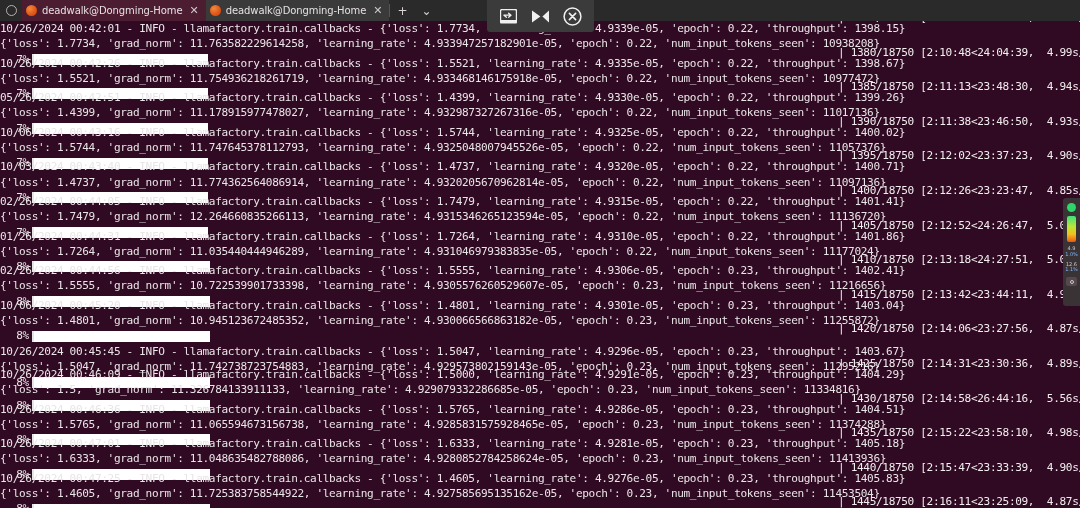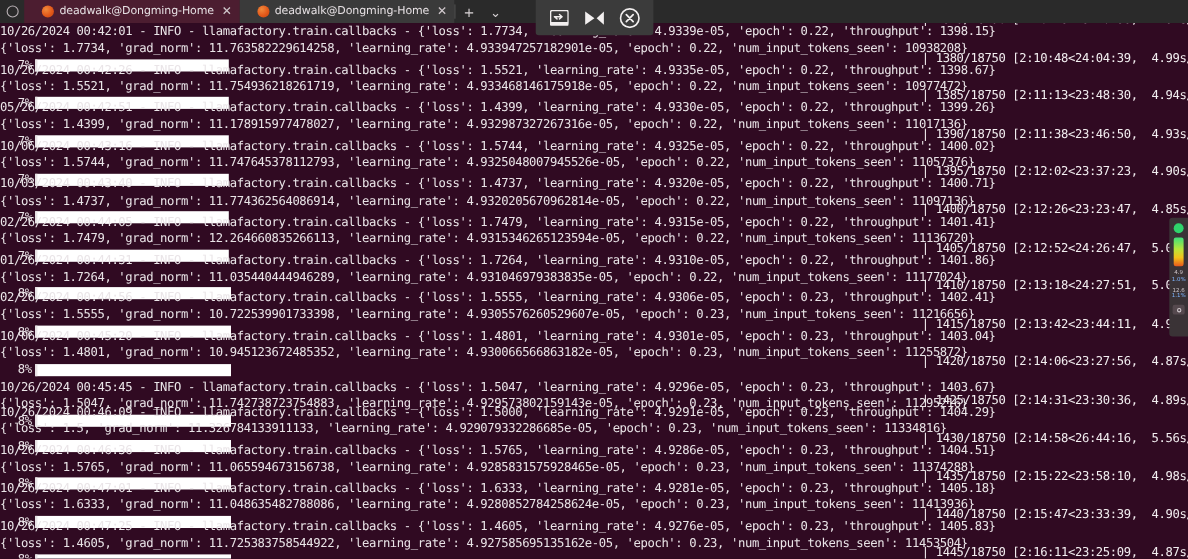--- a/index.html
+++ b/index.html
@@ -13,21 +13,21 @@
 
   
   #tabbar {
     position:absolute; top:0; left:0; width:1080px; height:21px;
     background:#2a2a2a; display:flex; align-items:stretch;
     font-family:"DejaVu Sans", sans-serif;
   }
   .tb-left { width:22px; display:flex; align-items:center; justify-content:center; }
   .circle-ico { width:11px; height:11px; border:1.4px solid #b8b0b4; border-radius:50%; }
   .tab {
-    display:flex; align-items:center; gap:5px; padding:0 7px 0 16px;
+    display:flex; align-items:center; gap:5px; padding:0 7px 0 4px;
     height:21px; max-width:220px;
     font-size:10px; color:#e6e0e3; position:relative;
   }
   .tab.active { background:#4c1d30; }
   .tab.inactive { background:#3a3a3a; }
   .tdot {
     width:11px; height:11px; border-radius:50%;
     background:radial-gradient(circle at 35% 32%, #f08a3c 0%, #e2581a 55%, #c1430c 100%);
     flex:none;
   }

